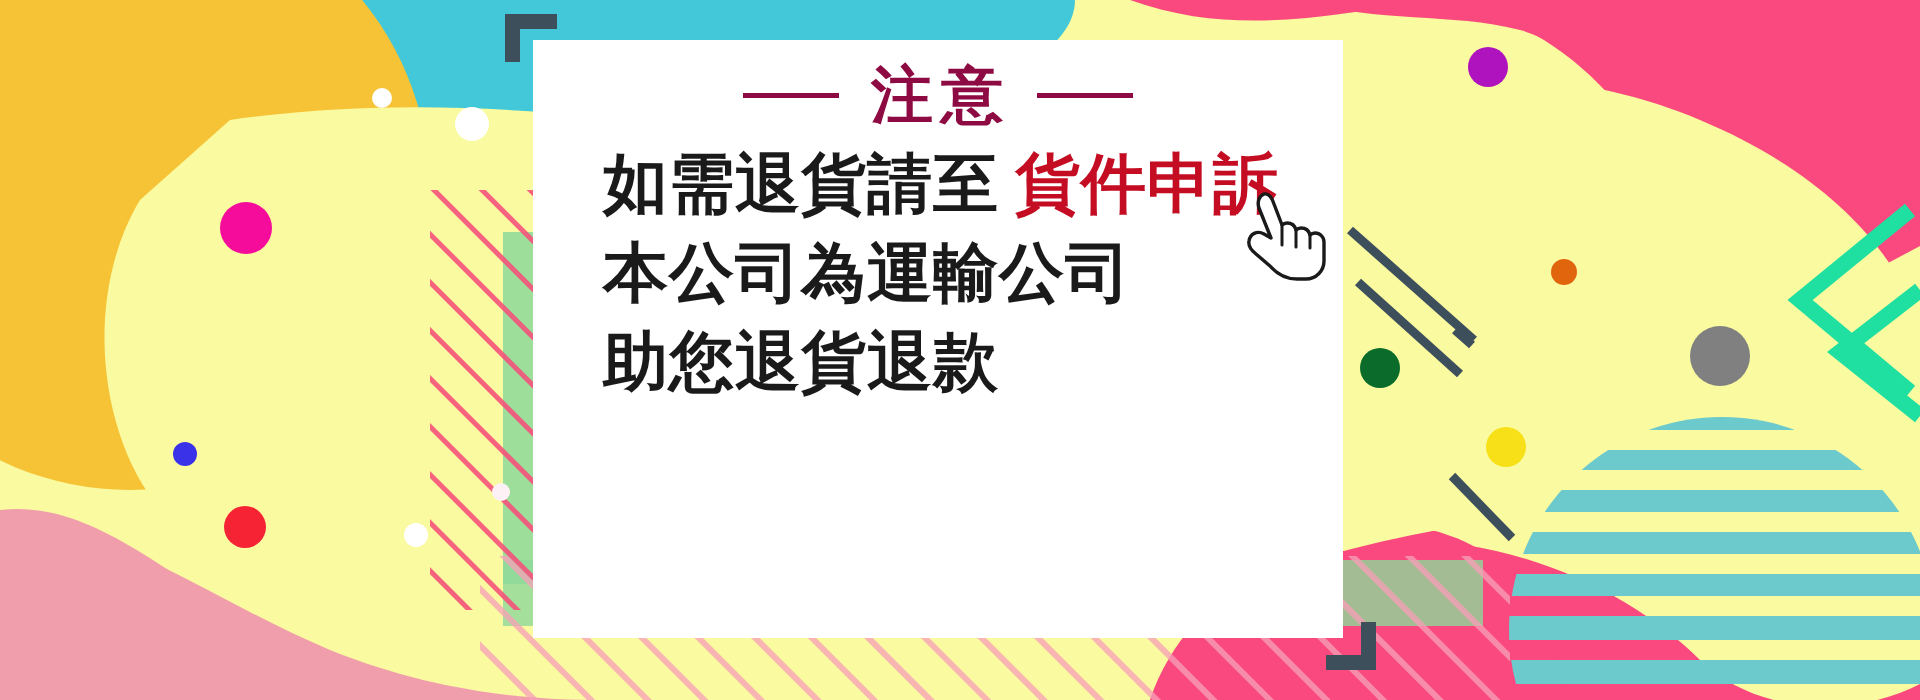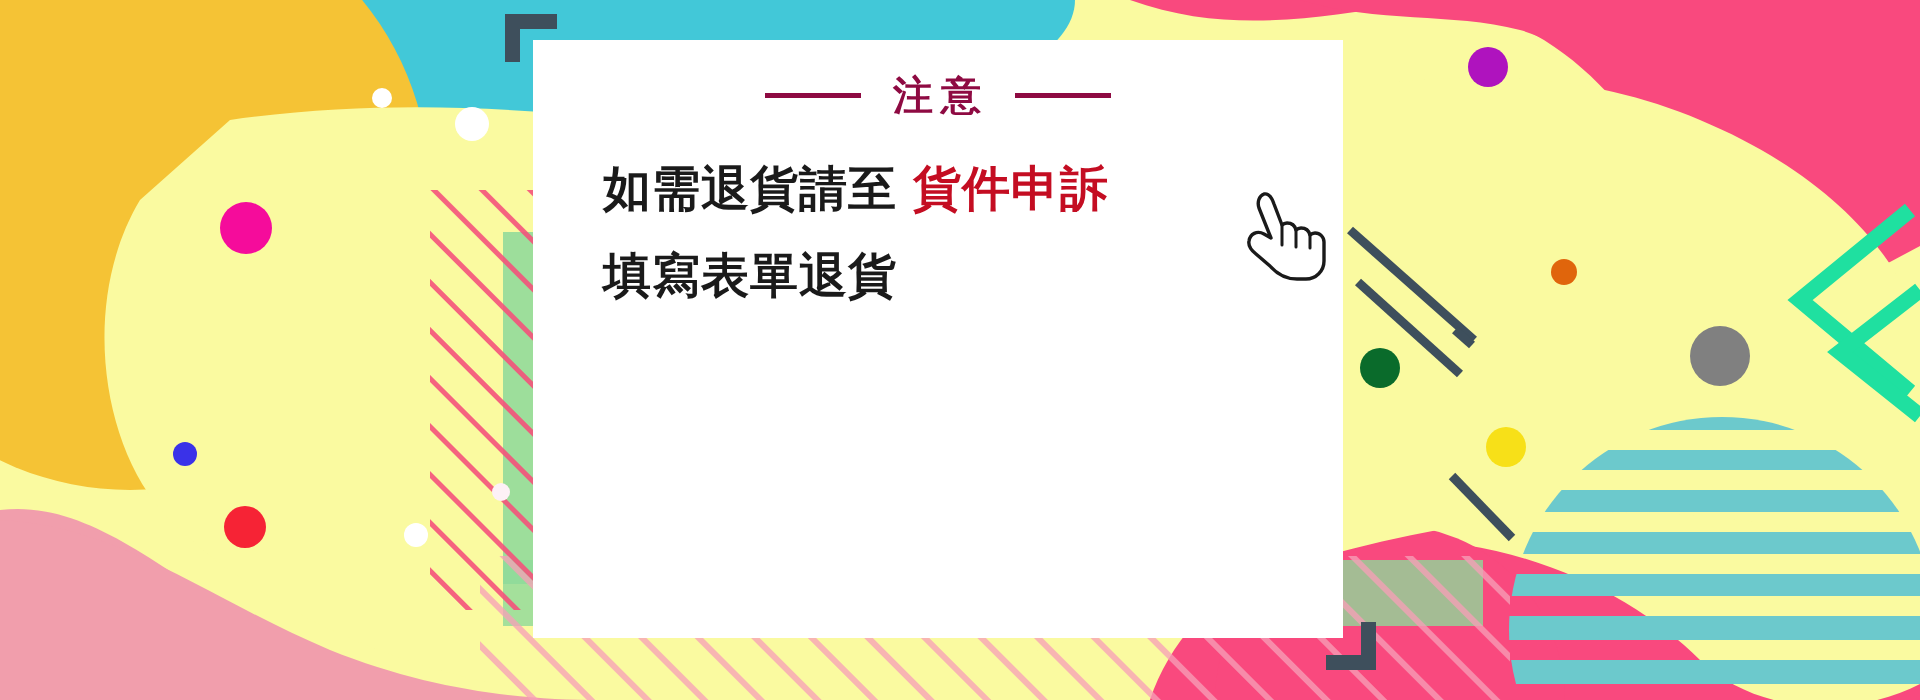--- a/index.html
+++ b/index.html
@@ -50,44 +50,43 @@
     height: 82px;
     flex: none;
   }
   .title-rule {
     width: 96px; height: 5px;
     background: #8E0A42;
     flex: none;
   }
   #notice-title {
     font-family: "DejaVu Serif", "Liberation Serif", serif;
-    font-size: 40px;
+    font-size: 62px;
     font-weight: 700;
     color: #8E0A42;
     letter-spacing: 8px;
     line-height: 1;
     white-space: nowrap;
     padding-left: 6px;
   }
 
   #body-lines {
     margin-top: 6px;
     display: flex; flex-direction: column;
     gap: 6px;
     padding-left: 30px;
   }
   .body-line {
-    font-family: Liberation Mono, monospace;
-    font-size: 48px;
+    font-family: Liberation Sans, sans-serif;
+    font-size: 65px;
     font-weight: 600;
     color: #1A1A1A;
     line-height: 1.28;
     white-space: nowrap;
     letter-spacing: 1px;
-    margin-top: 20px;
   }
   .body-line .hl { color: #C40D22; }
   .body-line .gap { display: inline-block; width: 16px; }
 
   
   #hand-cursor {
     position: absolute;
     left: 1244px; top: 190px;
     width: 88px; height: 92px;
     z-index: 60;
@@ -216,21 +215,24 @@
         <span class="title-rule"></span>
         <span id="notice-title">注意</span>
         <span class="title-rule"></span>
       </div>
 
       <div id="body-lines">
         <div class="body-line">
           <span>如需退貨請至</span><span class="gap"></span><span class="hl">貨件申訴</span>
         </div>
         <div class="body-line">
-          <span>填寫表單退貨</span>
+          <span>本公司為運輸公司</span>
+        </div>
+        <div class="body-line">
+          <span>助您退貨退款</span>
         </div>
       </div>
 
     </div>
   </div>
 
   <svg id="hand-cursor" viewBox="0 0 88 92">
     <path d="M 20 4
              C 15 6 13 12 15 18
              L 27 48

